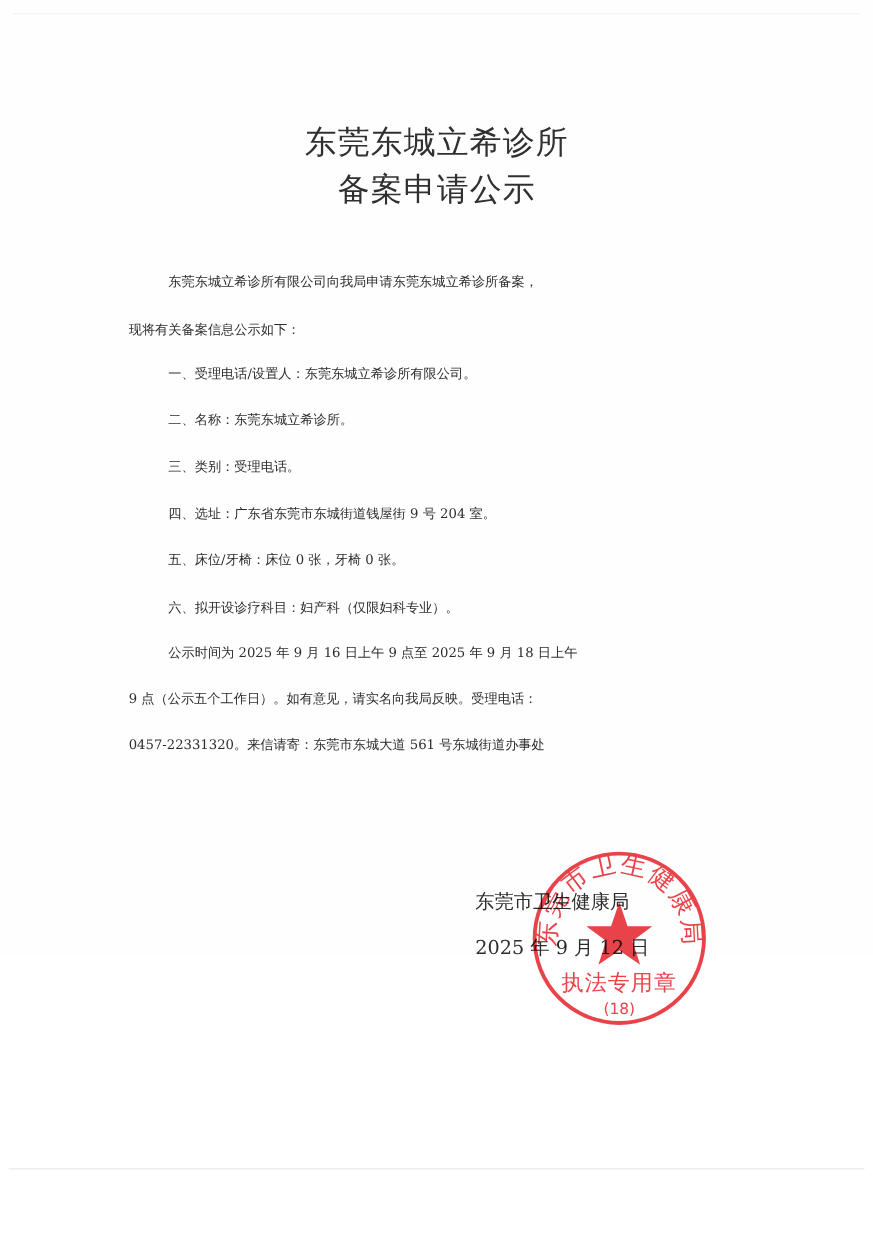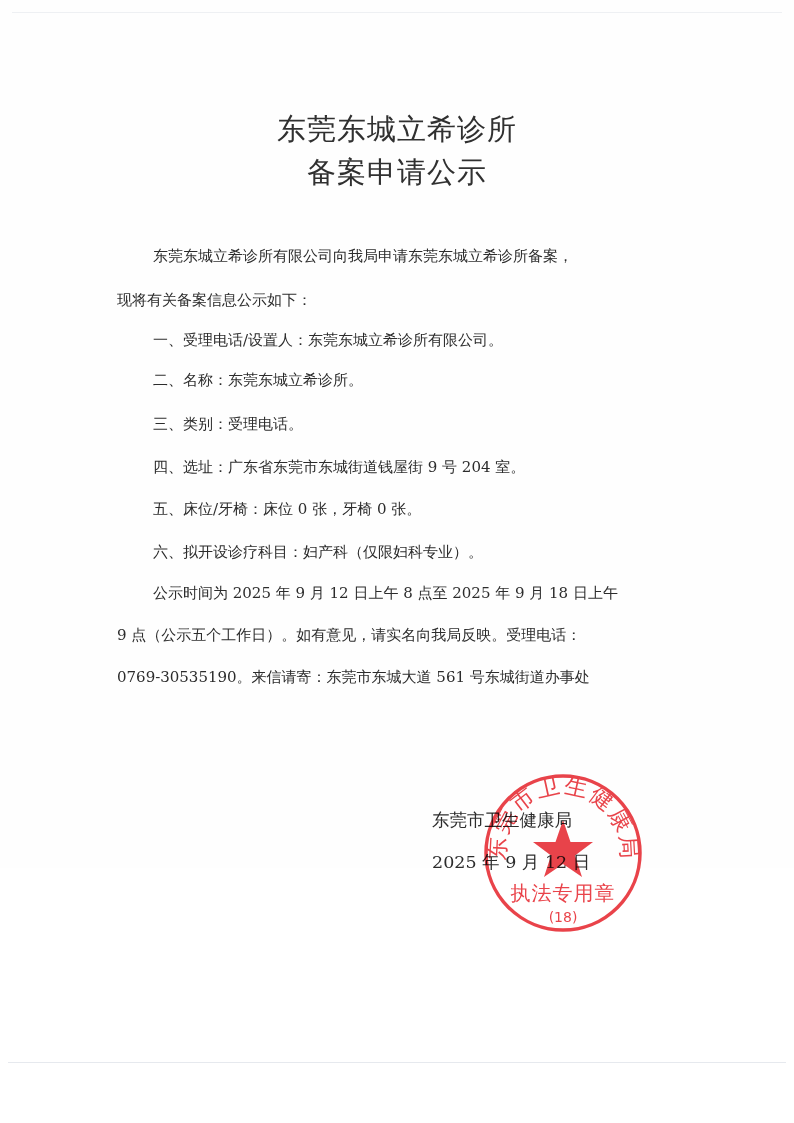--- a/index.html
+++ b/index.html
@@ -42,21 +42,21 @@
       color: #303030;
       font-family: "DejaVu Sans", "Liberation Sans", sans-serif;
       font-weight: normal;
       margin: 0;
     }
     .title.l1 { top: 110px; }
     .title.l2 { top: 153px; }
 
     .para {
       position: absolute;
-      font-size: 15px;
+      font-size: 12px;
       line-height: 24px;
       white-space: nowrap;
       color: #2c2c2c;
       margin: 0;
     }
     .sig {
       position: absolute;
       font-size: 17.5px;
       line-height: 24px;
       white-space: nowrap;
@@ -83,23 +83,23 @@
   <p class="para" style="left:153px; top:244px;">东莞东城立希诊所有限公司向我局申请东莞东城立希诊所备案，</p>
   <p class="para" style="left:117px; top:288px;">现将有关备案信息公示如下：</p>
 
   <p class="para" style="left:153px; top:328px;">一、受理电话/设置人：东莞东城立希诊所有限公司。</p>
   <p class="para" style="left:153px; top:370px;font-family:Liberation Mono, monospace;">二、名称：东莞东城立希诊所。</p>
   <p class="para" style="left:153px; top:412px;">三、类别：受理电话。</p>
   <p class="para" style="left:153px; top:455px;">四、选址：广东省东莞市东城街道钱屋街 9 号 204 室。</p>
   <p class="para" style="left:153px; top:497px;">五、床位/牙椅：床位 0 张，牙椅 0 张。</p>
   <p class="para" style="left:153px; top:540px;">六、拟开设诊疗科目：妇产科（仅限妇科专业）。</p>
 
-  <p class="para" style="left:153px; top:581px;">公示时间为 2025 年 9 月 12 日上午 8 点至 2025 年 9 月 18 日上午</p>
+  <p class="para" style="left:153px; top:581px;">公示时间为 2025 年 9 月 16 日上午 9 点至 2025 年 9 月 18 日上午</p>
   <p class="para" style="left:117px; top:623px;">9 点（公示五个工作日）。如有意见，请实名向我局反映。受理电话：</p>
-  <p class="para" style="left:117px; top:665px;">0769-30535190。来信请寄：东莞市东城大道 561 号东城街道办事处</p>
+  <p class="para" style="left:117px; top:665px;">0457-22331320。来信请寄：东莞市东城大道 561 号东城街道办事处</p>
 
   <div class="sig" style="left:432px; top:808px;">东莞市卫生健康局</div>
   <div class="sig" style="left:432px; top:850px;">2025 年 9 月 12 日</div>
 
   <div class="seal">
     <svg viewBox="0 0 162 162" xmlns="http://www.w3.org/2000/svg">
       <defs>
         <path id="sealArc" d="M 26 98 A 58 58 0 1 1 136 98" fill="none"></path>
       </defs>
       <circle cx="81" cy="81" r="77" fill="none" stroke="#e8333a" stroke-width="3.5"></circle>

